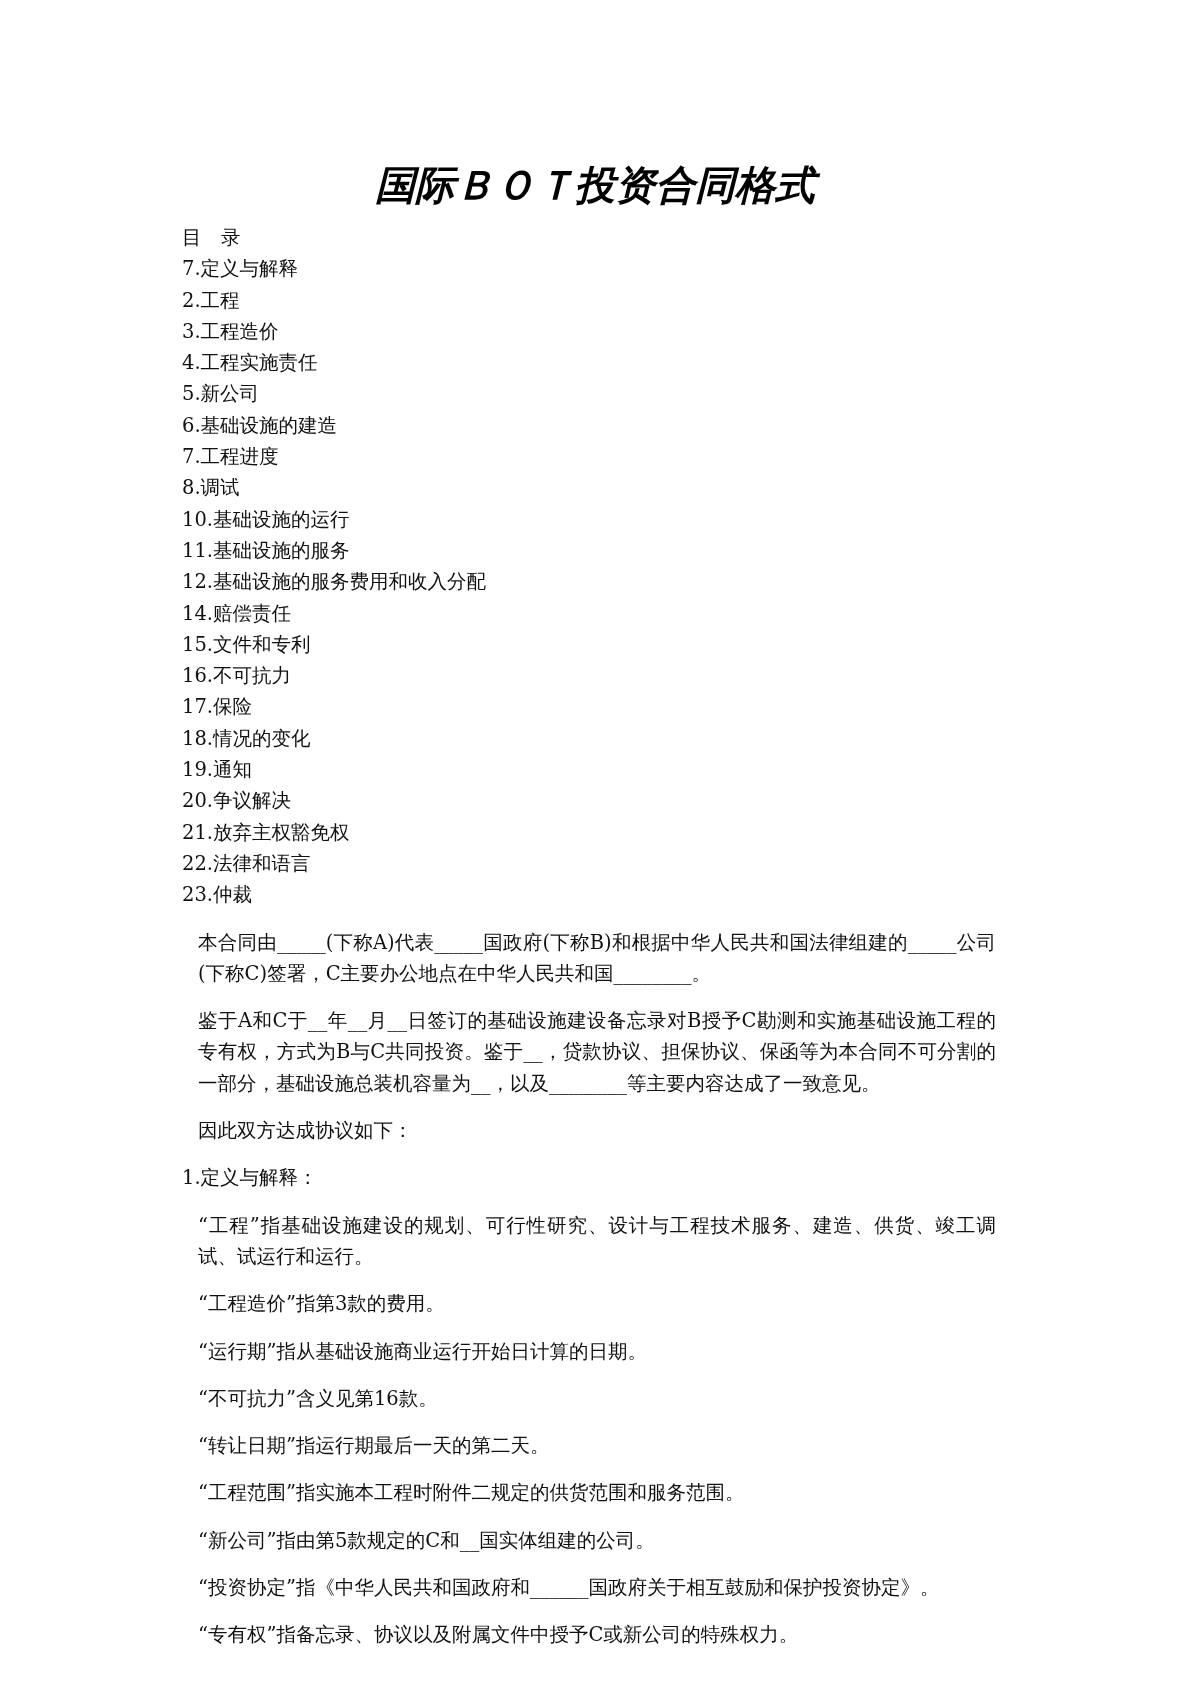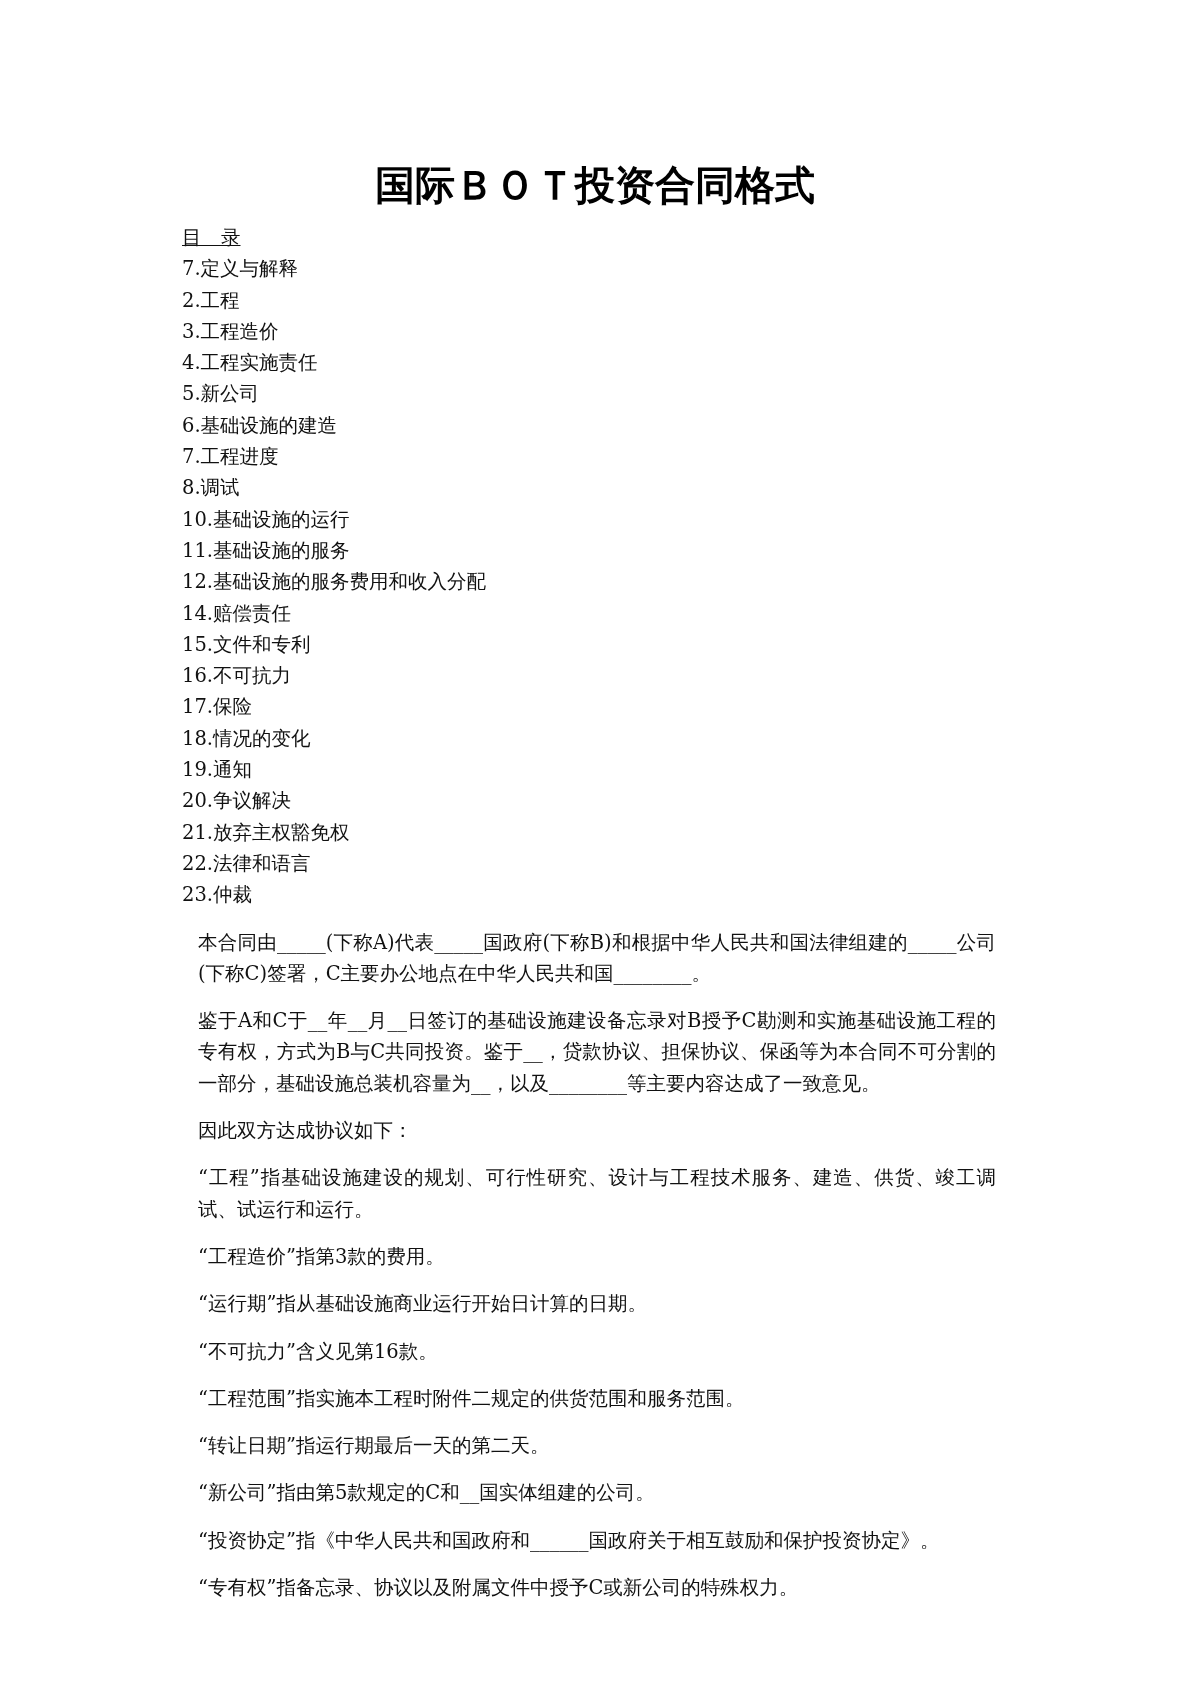--- a/index.html
+++ b/index.html
@@ -27,20 +27,21 @@
       left: 0;
       width: 1190px;
       top: 160px;
       text-align: center;
       font-size: 40px;
       line-height: 50px;
       font-weight: bold;
       letter-spacing: 0px;
       color: #000000;
       margin: 0;
+      font-style: italic;
     }
     .content {
       position: absolute;
       left: 182px;
       top: 222px;
       width: 830px;
       font-size: 19.5px;
       line-height: 31.3px;
     }
     .line {
@@ -50,21 +51,20 @@
     }
     .para {
       display: block;
       margin: 16px;
       text-align: justify;
       text-align-last: left;
       word-break: break-all;
     }
     .toc-heading {
       letter-spacing: 0px;
-      text-decoration: underline;
     }
   </style>
 </head>
 <body>
 
 <div class="page">
 
   <h1 class="doc-title">国际ＢＯＴ投资合同格式</h1>
 
   <div class="content">
@@ -95,25 +95,26 @@
       <div class="line">23.仲裁</div>
     </div>
 
     <div>
       <p class="para">本合同由_____(下称A)代表_____国政府(下称B)和根据中华人民共和国法律组建的_____公司(下称C)签署，C主要办公地点在中华人民共和国________。</p>
       <p class="para">鉴于A和C于__年__月__日签订的基础设施建设备忘录对B授予C勘测和实施基础设施工程的专有权，方式为B与C共同投资。鉴于__，贷款协议、担保协议、保函等为本合同不可分割的一部分，基础设施总装机容量为__，以及________等主要内容达成了一致意见。</p>
       <p class="para">因此双方达成协议如下：</p>
     </div>
 
     <div>
+      <div class="line">1.定义与解释：</div>
       <p class="para">“工程”指基础设施建设的规划、可行性研究、设计与工程技术服务、建造、供货、竣工调试、试运行和运行。</p>
       <p class="para">“工程造价”指第3款的费用。</p>
       <p class="para">“运行期”指从基础设施商业运行开始日计算的日期。</p>
       <p class="para">“不可抗力”含义见第16款。</p>
+      <p class="para">“转让日期”指运行期最后一天的第二天。</p>
       <p class="para">“工程范围”指实施本工程时附件二规定的供货范围和服务范围。</p>
-      <p class="para">“转让日期”指运行期最后一天的第二天。</p>
       <p class="para">“新公司”指由第5款规定的C和__国实体组建的公司。</p>
       <p class="para">“投资协定”指《中华人民共和国政府和______国政府关于相互鼓励和保护投资协定》。</p>
       <p class="para">“专有权”指备忘录、协议以及附属文件中授予C或新公司的特殊权力。</p>
     </div>
 
   </div>
 </div>
 
 </body></html>

